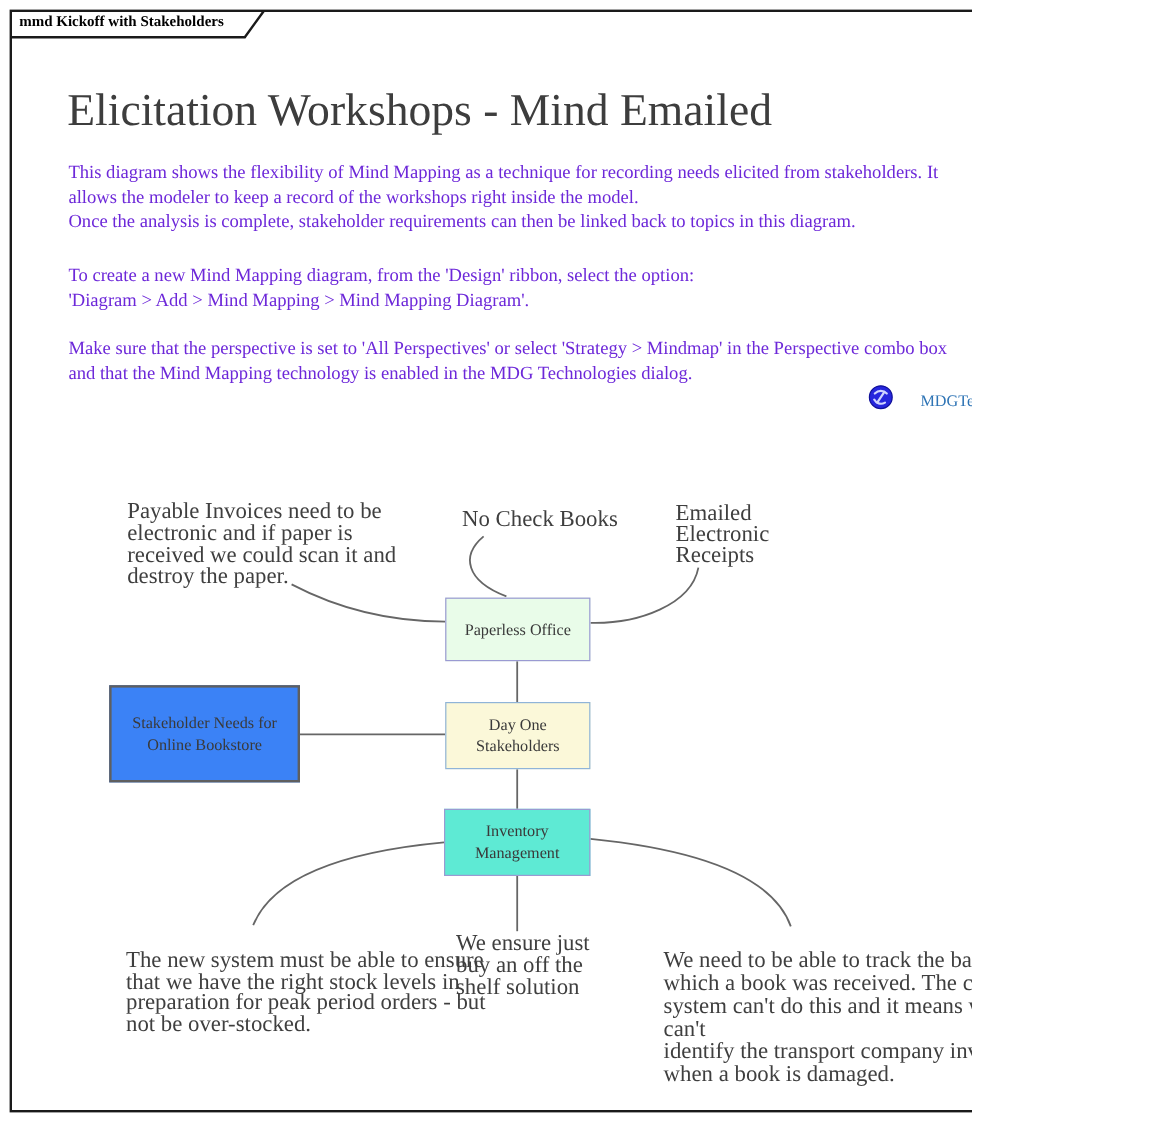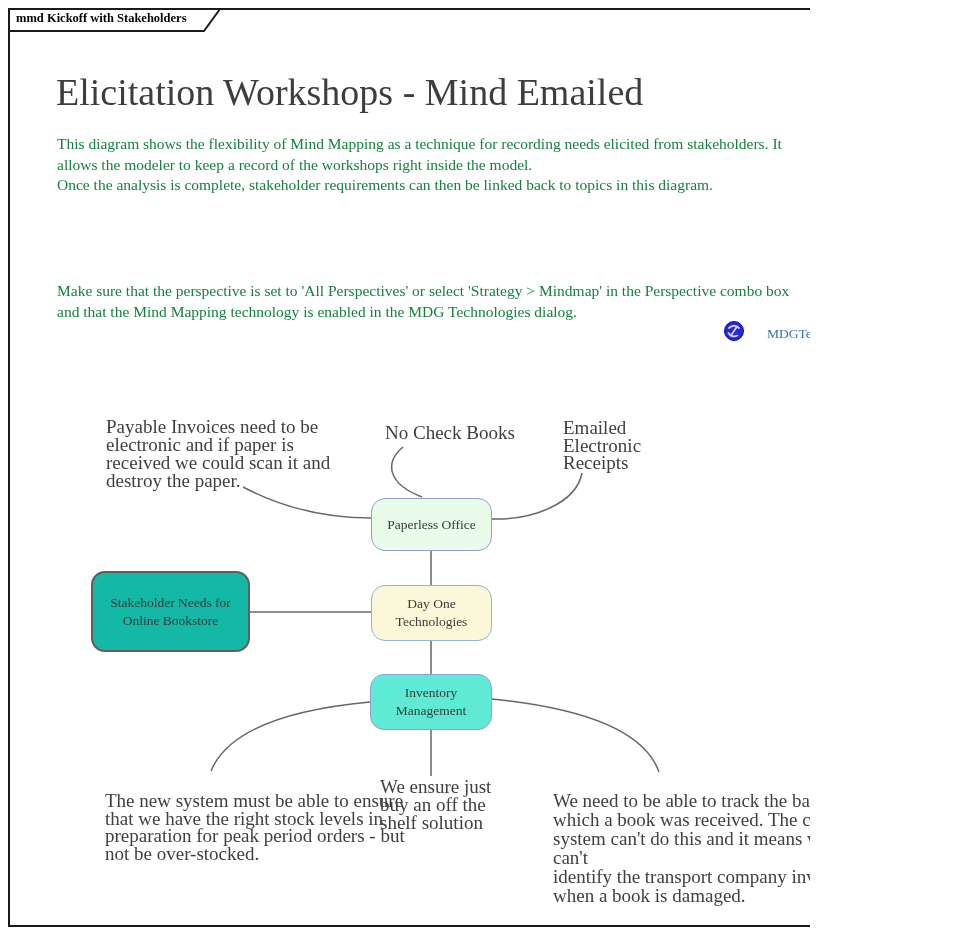--- a/index.html
+++ b/index.html
@@ -12,35 +12,35 @@
   #connector-svg { z-index:1; }
 
   .tab-label {
     position:absolute; left:16px; top:11px; z-index:2;
     font-size:12.5px; font-weight:bold; color:#000000;
   }
   .page-title {
     position:absolute; left:56px; top:70px; z-index:2;
     font-size:38px; font-weight:400; color:#3d3d3d; letter-spacing:0px; white-space:nowrap;
   }
-  .body-par { position:absolute; left:57px; z-index:2; font-size:15.5px; line-height:20.5px; color:#15803d; white-space:pre-line; }
+  .body-par { position:absolute; left:57px; z-index:2; font-size:15.5px; line-height:20.5px; color:#6d28d9; white-space:pre-line; }
   #par-intro { top:134px; }
   #par-create { top:220px; }
   #par-perspective { top:281px; }
 
   .mdg-link {
     position:absolute; left:723px; top:320px; z-index:2;
     display:flex; align-items:flex-end; gap:22px; cursor:pointer;
   }
   .mdg-link .link-label { font-size:13.5px; color:#2e74b5; }
 
   .node {
     position:absolute; z-index:2; box-sizing:border-box;
     display:flex; align-items:center; justify-content:center; text-align:center;
-    border-radius:14px; border:1.6px solid #9a9ad2;
+    border-radius:0; border:1.6px solid #9a9ad2;
     font-size:13.5px; line-height:1.3; color:#3a3a3a; padding:4px 8px;
   }
   #node-paperless   { left:371px; top:498px; width:121px; height:53px; }
   #node-dayone      { left:371px; top:585px; width:121px; height:56px; }
   #node-inventory   { left:370px; top:674px; width:122px; height:56px; }
   #node-stakeholder { left:91px;  top:571px; width:159px; height:81px; border-width:2.5px; }
 
   .note {
     position:absolute; z-index:2; font-size:19px; color:#3f3f3f;
     white-space:pre-line; line-height:18px;
@@ -75,38 +75,40 @@
       <path d="M492,699 C572,707 643,727 659,772"></path>
     </g>
   </svg>
 
   <div class="tab-label">mmd Kickoff with Stakeholders</div>
 
   <div class="page-title">Elicitation Workshops - Mind Emailed</div>
   <div id="par-intro" class="body-par">This diagram shows the flexibility of Mind Mapping as a technique for recording needs elicited from stakeholders.  It
 allows the modeler to keep a record of the workshops right inside the model.
 Once the analysis is complete, stakeholder requirements can then be linked back to topics in this diagram.</div>
+  <div id="par-create" class="body-par">To create a new Mind Mapping diagram, from the 'Design' ribbon, select the option:
+'Diagram &gt; Add &gt; Mind Mapping &gt; Mind Mapping Diagram'.</div>
   <div id="par-perspective" class="body-par">Make sure that the perspective is set to 'All Perspectives' or select 'Strategy &gt; Mindmap' in the Perspective combo box
 and that the Mind Mapping technology is enabled in the MDG Technologies dialog.</div>
 
   <div class="mdg-link">
     <svg width="22" height="22" viewBox="0 0 22 22">
       <circle cx="11" cy="11" r="9.5" fill="#2626dd" stroke="#11119a" stroke-width="1"></circle>
       <g fill="none" stroke="#cfd4ff" stroke-width="1.8" stroke-linecap="round">
         <path d="M6,8 C9,5 13,5 16,8"></path>
         <path d="M5.5,13 C7,16 11,17.5 14.5,15.5"></path>
         <path d="M14,6.5 L8,15.5"></path>
       </g>
     </svg>
     <span class="link-label">MDGTechnologies</span>
   </div>
 
-  <div id="node-stakeholder" class="node" style="background-color: #14b8a6; border-color: rgb(95, 95, 95);">Stakeholder Needs for Online Bookstore</div>
+  <div id="node-stakeholder" class="node" style="background-color: #3b82f6; border-color: rgb(95, 95, 95);">Stakeholder Needs for Online Bookstore</div>
   <div id="node-paperless" class="node" style="background-color: rgb(233, 252, 233); border-color: rgb(154, 154, 210);">Paperless Office</div>
-  <div id="node-dayone" class="node" style="background-color: rgb(251, 248, 217); border-color: rgb(143, 180, 216);">Day One Technologies</div>
+  <div id="node-dayone" class="node" style="background-color: rgb(251, 248, 217); border-color: rgb(143, 180, 216);">Day One Stakeholders</div>
   <div id="node-inventory" class="node" style="background-color: #5eead4; border-color: rgb(154, 154, 210);">Inventory Management</div>
 
   <div id="note-payable" class="note">Payable Invoices need to be
 electronic and if paper is
 received we could scan it and
 destroy the paper.</div>
   <div id="note-nocheck" class="note">No Check Books</div>
   <div id="note-emailed" class="note">Emailed
 Electronic
 Receipts</div>

